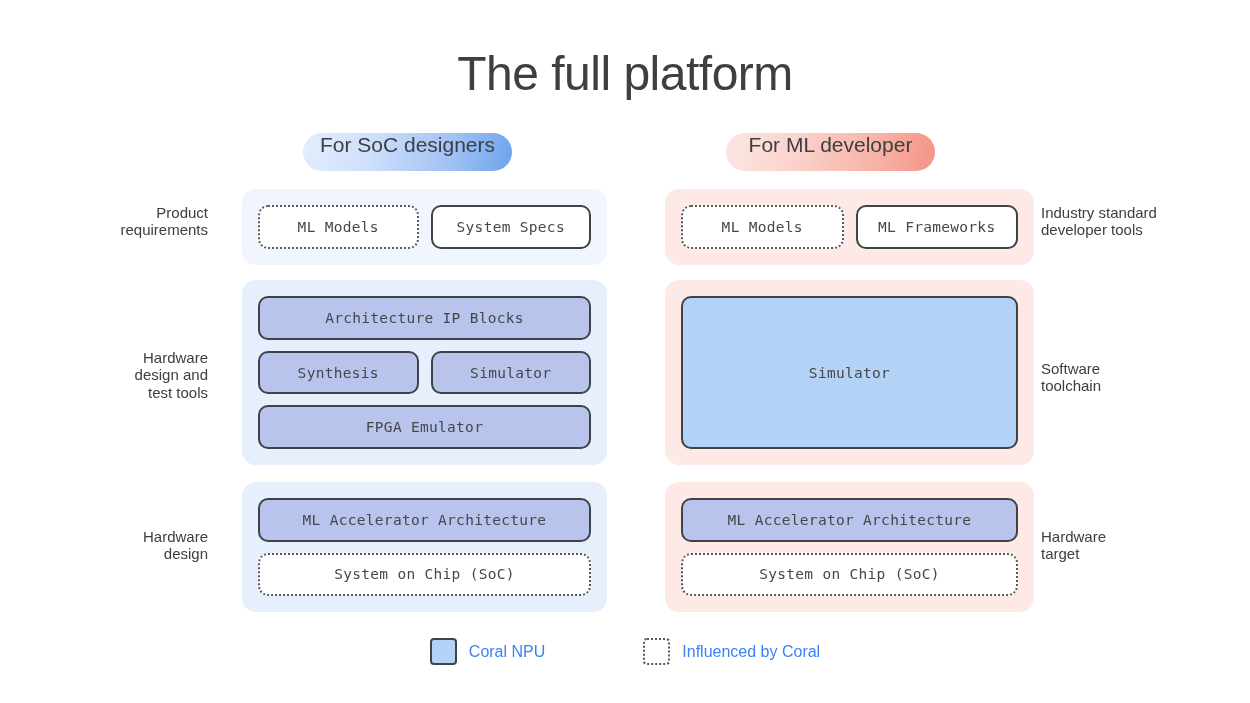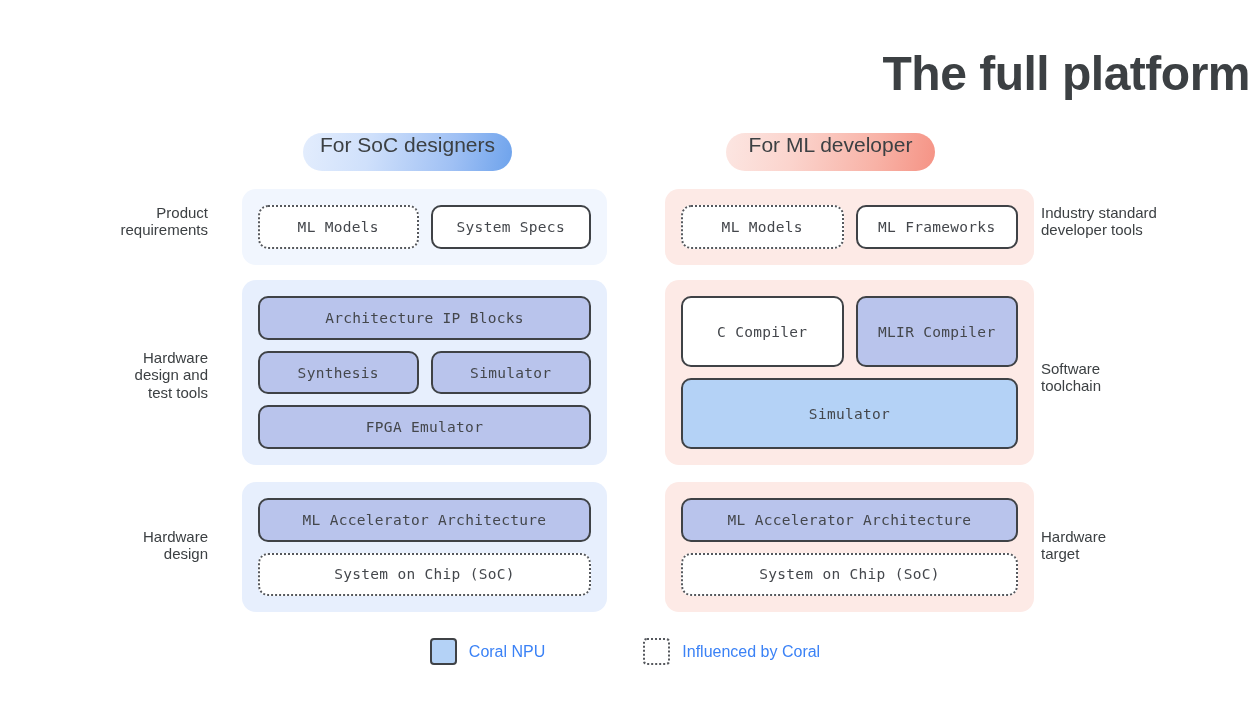--- a/index.html
+++ b/index.html
@@ -15,23 +15,23 @@
     color: #3c4043;
     overflow: hidden;
   }
 
   
   .page-title {
     position: absolute;
     top: 48px;
     left: 0;
     width: 1250px;
-    text-align: right;
+    text-align: center;
     font-size: 48px;
-    font-weight: 700;
+    font-weight: 400;
     letter-spacing: -0.5px;
     color: #3c4043;
     line-height: 1.1;
   }
 
   
   .pill {
     position: absolute;
     height: 38px;
     border-radius: 19px;
@@ -219,24 +219,20 @@
 
 <div class="panel col-right row-1 pink">
   <div class="panel-row">
     <div class="box dotted">ML Models</div>
     <div class="box solid">ML Frameworks</div>
   </div>
 </div>
 
 <div class="panel col-right row-2 pink">
   <div class="panel-row">
-    <div class="box solid">C Compiler</div>
-    <div class="box npu">MLIR Compiler</div>
-  </div>
-  <div class="panel-row">
     <div class="box npu-light">Simulator</div>
   </div>
 </div>
 
 <div class="panel col-right row-3 pink">
   <div class="panel-row">
     <div class="box npu">ML Accelerator Architecture</div>
   </div>
   <div class="panel-row">
     <div class="box dotted">System on Chip (SoC)</div>

